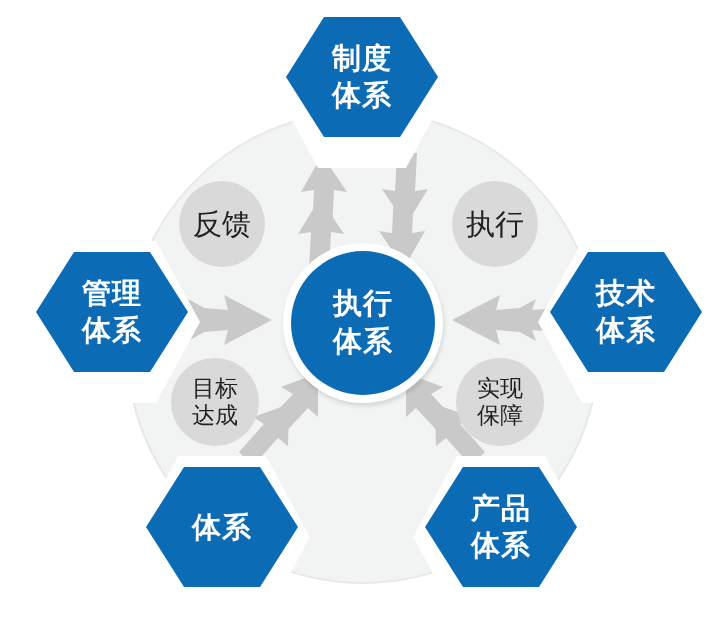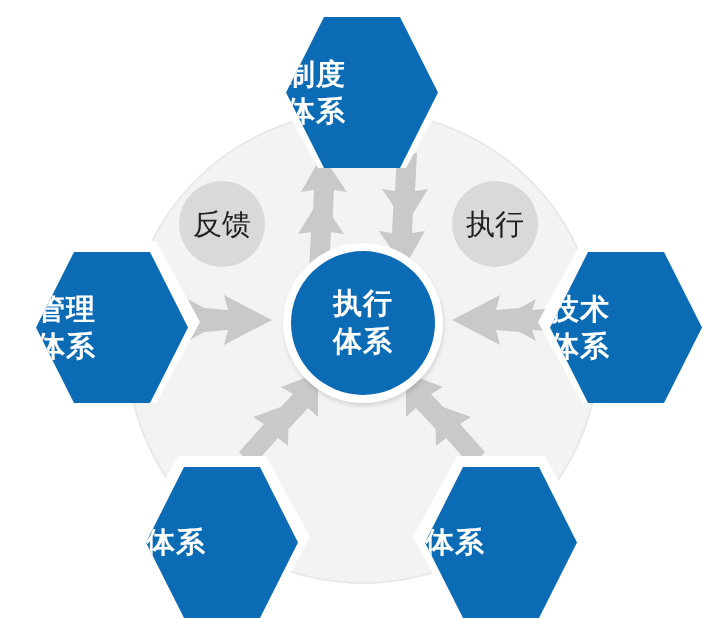--- a/index.html
+++ b/index.html
@@ -36,26 +36,26 @@
     width: 176px;
     height: 162px;
     background: #ffffff;
     clip-path: polygon(25% 0%, 75% 0%, 100% 50%, 75% 100%, 25% 100%, 0% 50%);
     filter: drop-shadow(1px 3px 3px rgba(0,0,0,0.13));
   }
   .hex-fill {
     position: absolute;
     left: 12px; top: 11px;
     width: 152px;
-    height: 151px;
+    height: 120px;
     background: #0b6cb5;
     clip-path: polygon(25% 0%, 75% 0%, 100% 50%, 75% 100%, 25% 100%, 0% 50%);
     display: flex;
     flex-direction: column;
-    align-items: flex-start;
+    align-items: center;
     justify-content: center;
   }
   .hex-label {
     color: #ffffff;
     font-size: 29px;
     font-weight: bold;
     line-height: 1.26;
     letter-spacing: 1px;
     text-align: center;
     white-space: nowrap;
@@ -162,41 +162,50 @@
   </svg>
 
   <div class="gray-node" style="left:179px; top:181px; width:86px; height:86px;">
     <div class="gray-label">反馈</div>
   </div>
 
   <div class="gray-node" style="left:452px; top:181px; width:86px; height:86px;">
     <div class="gray-label">执行</div>
   </div>
 
-
+  <div class="gray-node" style="left:171px; top:358px; width:88px; height:88px;">
+    <div class="gray-label small">目标</div>
+    <div class="gray-label small">达成</div>
+  </div>
+
+  <div class="gray-node" style="left:456px; top:358px; width:88px; height:88px;">
+    <div class="gray-label small">实现</div>
+    <div class="gray-label small">保障</div>
+  </div>
 
   <div class="hex-node" style="left:274px; top:6px;">
     <div class="hex-shell"></div>
     <div class="hex-fill">
       <div class="hex-label">制度</div>
       <div class="hex-label">体系</div>
     </div>
   </div>
 
   <div class="hex-node" style="left:538px; top:241px;">
     <div class="hex-shell"></div>
     <div class="hex-fill">
       <div class="hex-label">技术</div>
       <div class="hex-label">体系</div>
     </div>
   </div>
 
   <div class="hex-node" style="left:413px; top:456px;">
     <div class="hex-shell"></div>
     <div class="hex-fill">
+      <div class="hex-label">产品</div>
       <div class="hex-label">体系</div>
     </div>
   </div>
 
   <div class="hex-node" style="left:134px; top:456px;">
     <div class="hex-shell"></div>
     <div class="hex-fill">
       <div class="hex-label">体系</div>
     </div>
   </div>

